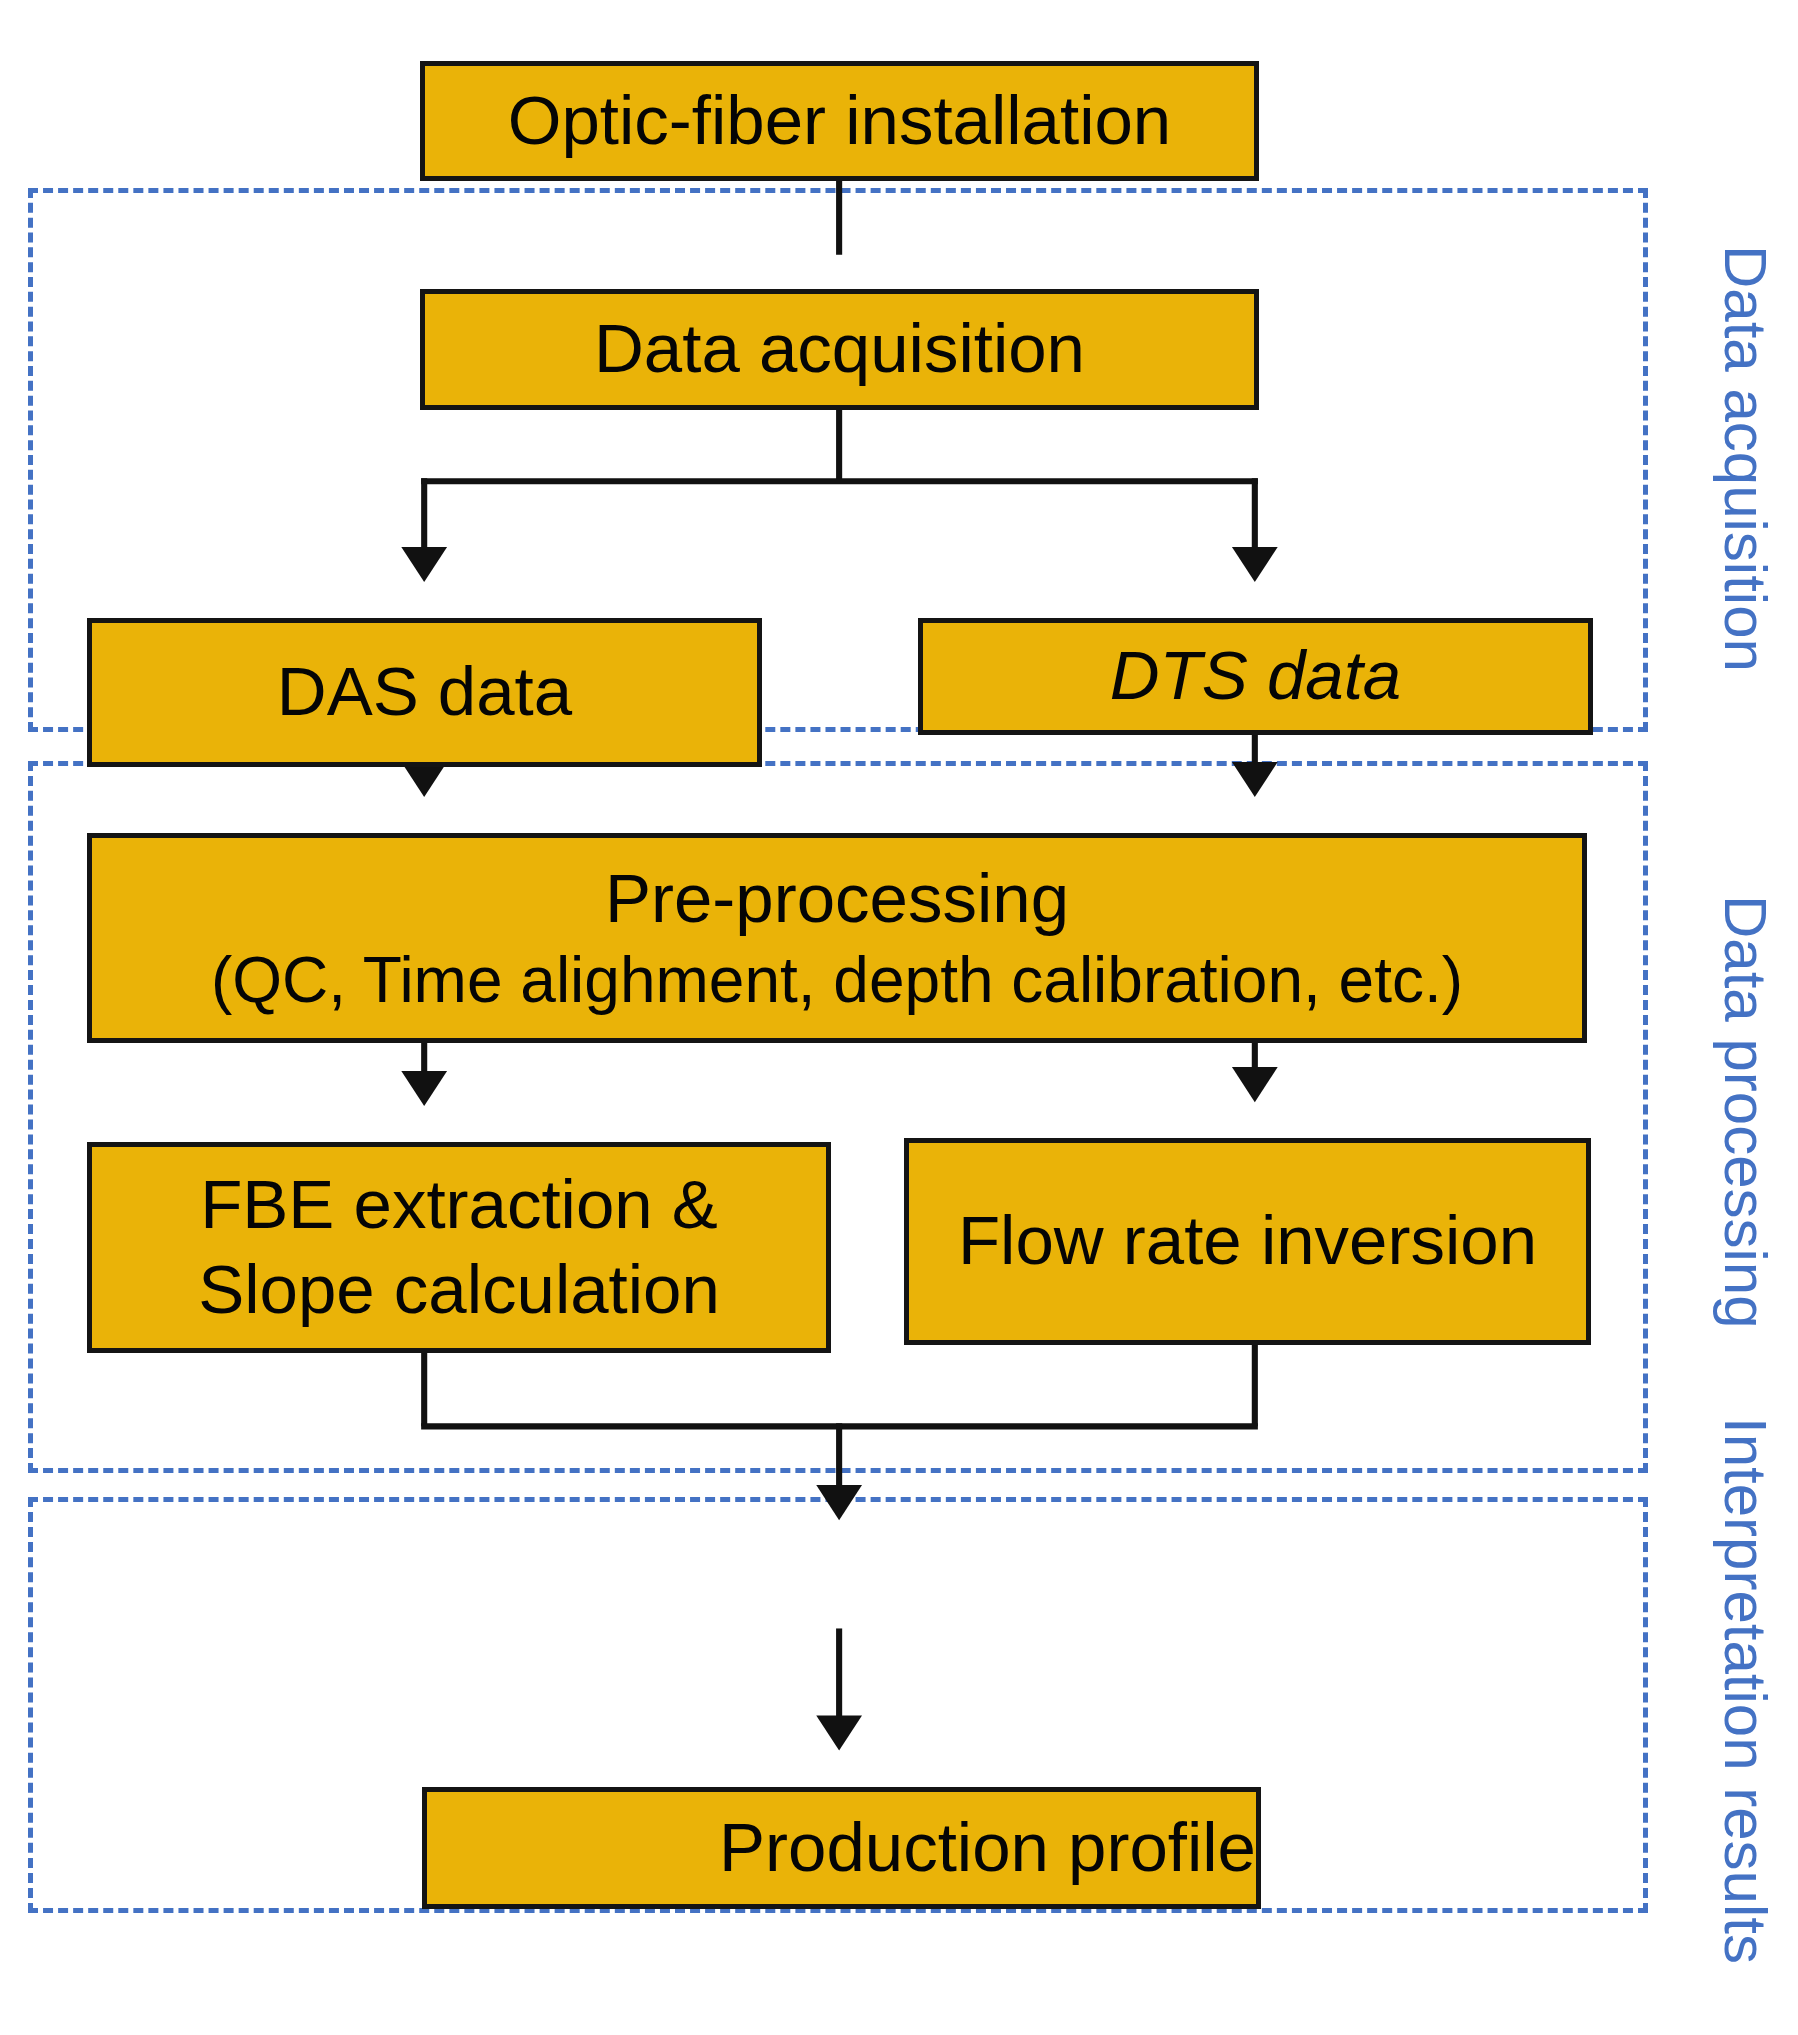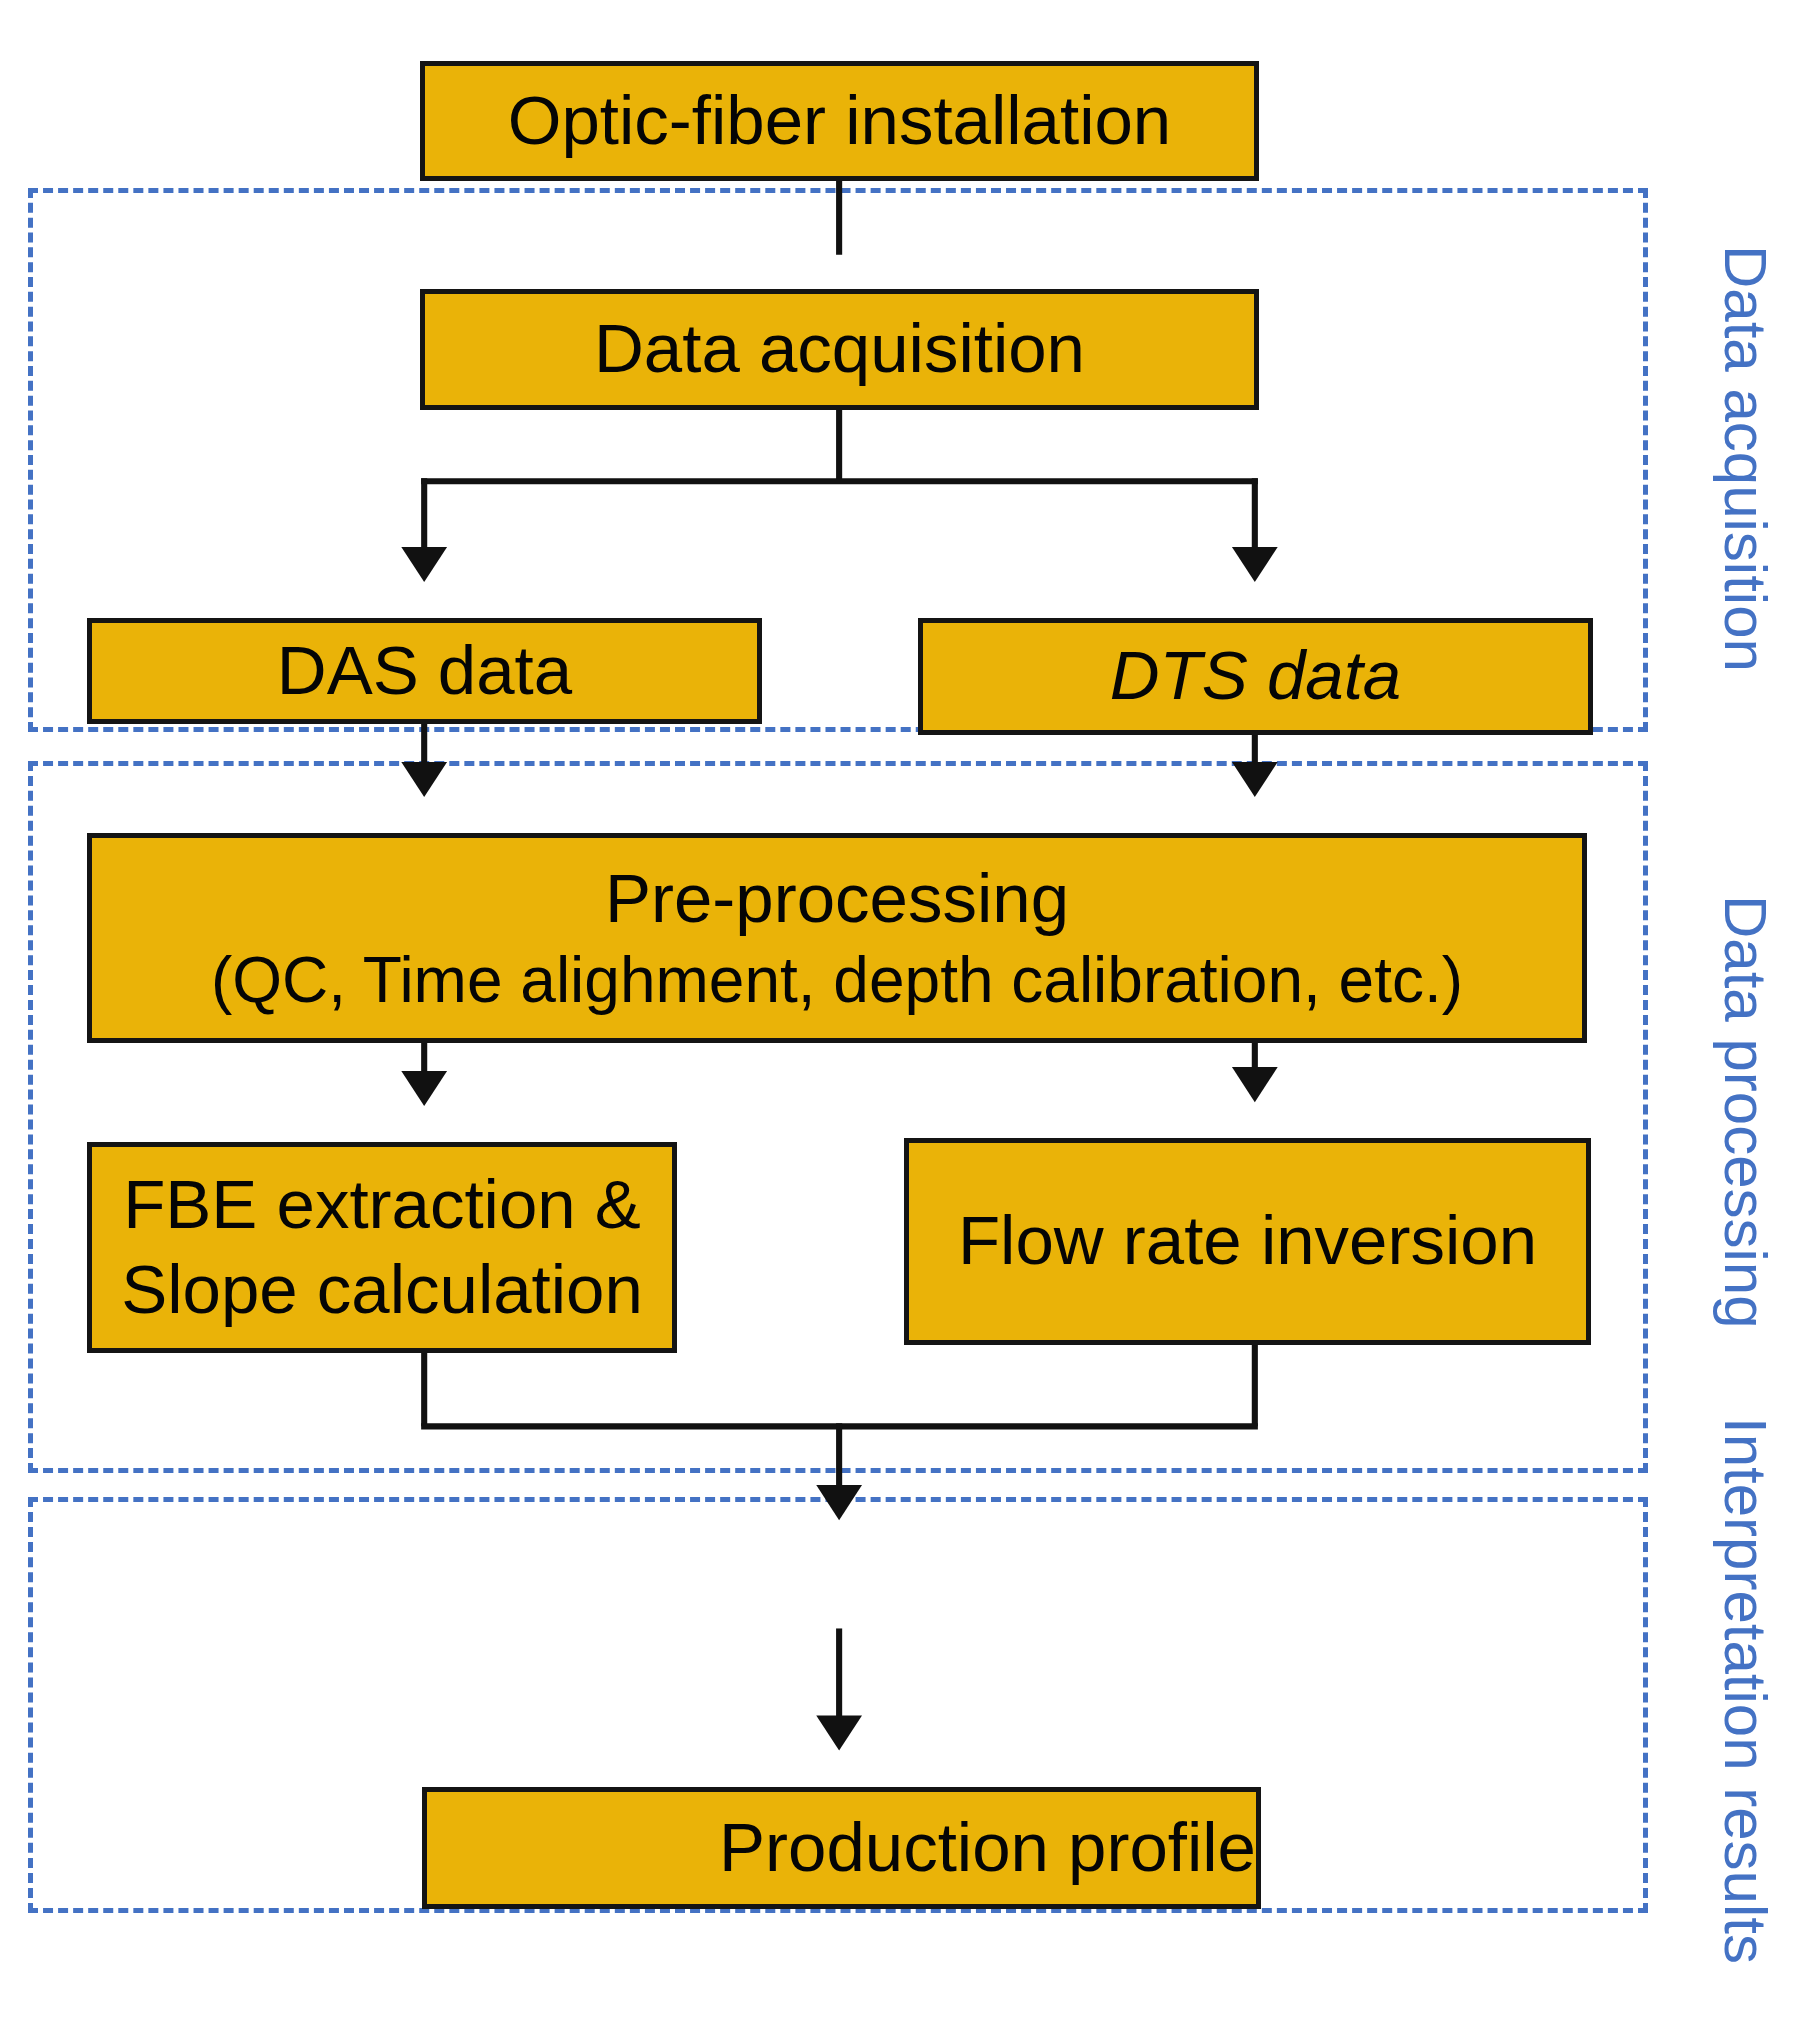--- a/index.html
+++ b/index.html
@@ -90,34 +90,34 @@
   </svg>
 
   <div class="node" style="left:420px;top:25px;width:839px;height:120px;">
     <span>Optic-fiber installation</span>
   </div>
 
   <div class="node" style="left:420px;top:253px;width:839px;height:121px;">
     <span>Data acquisition</span>
   </div>
 
-  <div class="node" style="left:87px;top:582px;width:675px;height:106px;">
+  <div class="node" style="left:87px;top:582px;width:675px;height:149px;">
     <span>DAS data</span>
   </div>
 
   <div class="node" style="left:918px;top:582px;width:675px;height:117px;font-style:italic;">
     <span>DTS data</span>
   </div>
 
   <div class="node" style="left:87px;top:797px;width:1500px;height:210px;">
     <span>Pre-processing</span>
     <span class="sub">(QC, Time alighment, depth calibration, etc.)</span>
   </div>
 
-  <div class="node" style="left:87px;top:1106px;width:590px;height:211px;">
+  <div class="node" style="left:87px;top:1106px;width:744px;height:211px;">
     <span>FBE extraction &amp;</span>
     <span>Slope calculation</span>
   </div>
 
   <div class="node" style="left:904px;top:1102px;width:687px;height:207px;">
     <span>Flow rate inversion</span>
   </div>
 
 
   <div class="node" style="left:422px;top:1751px;width:839px;height:122px;align-items:flex-end;">

